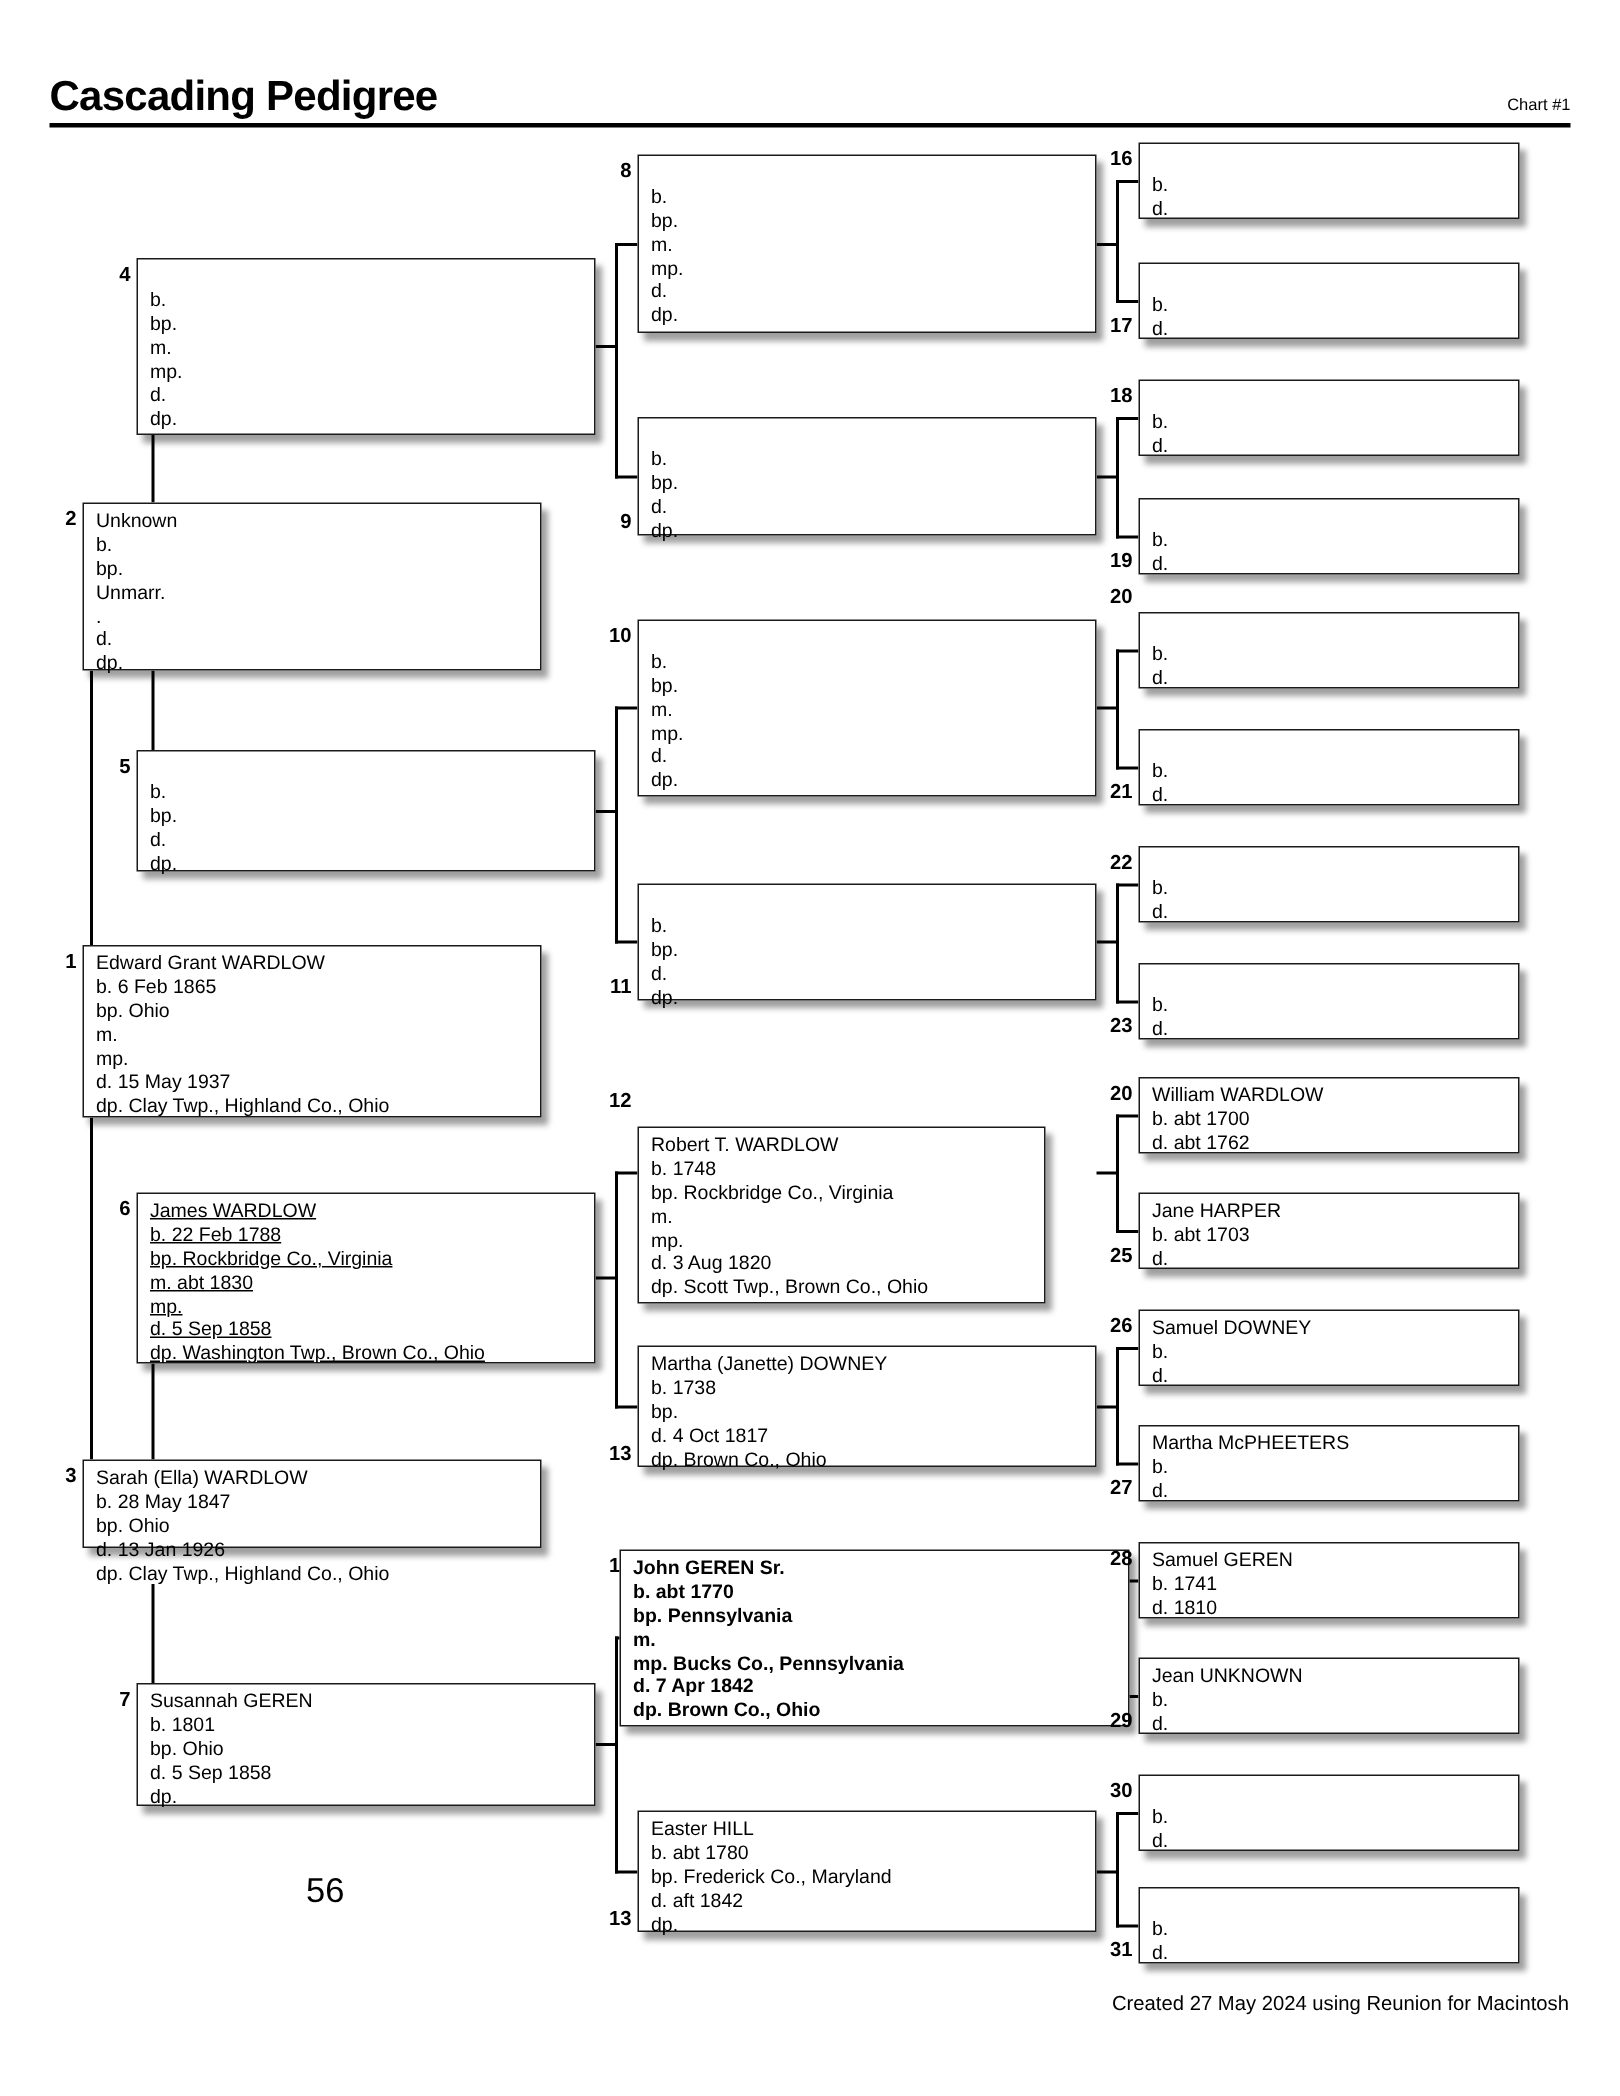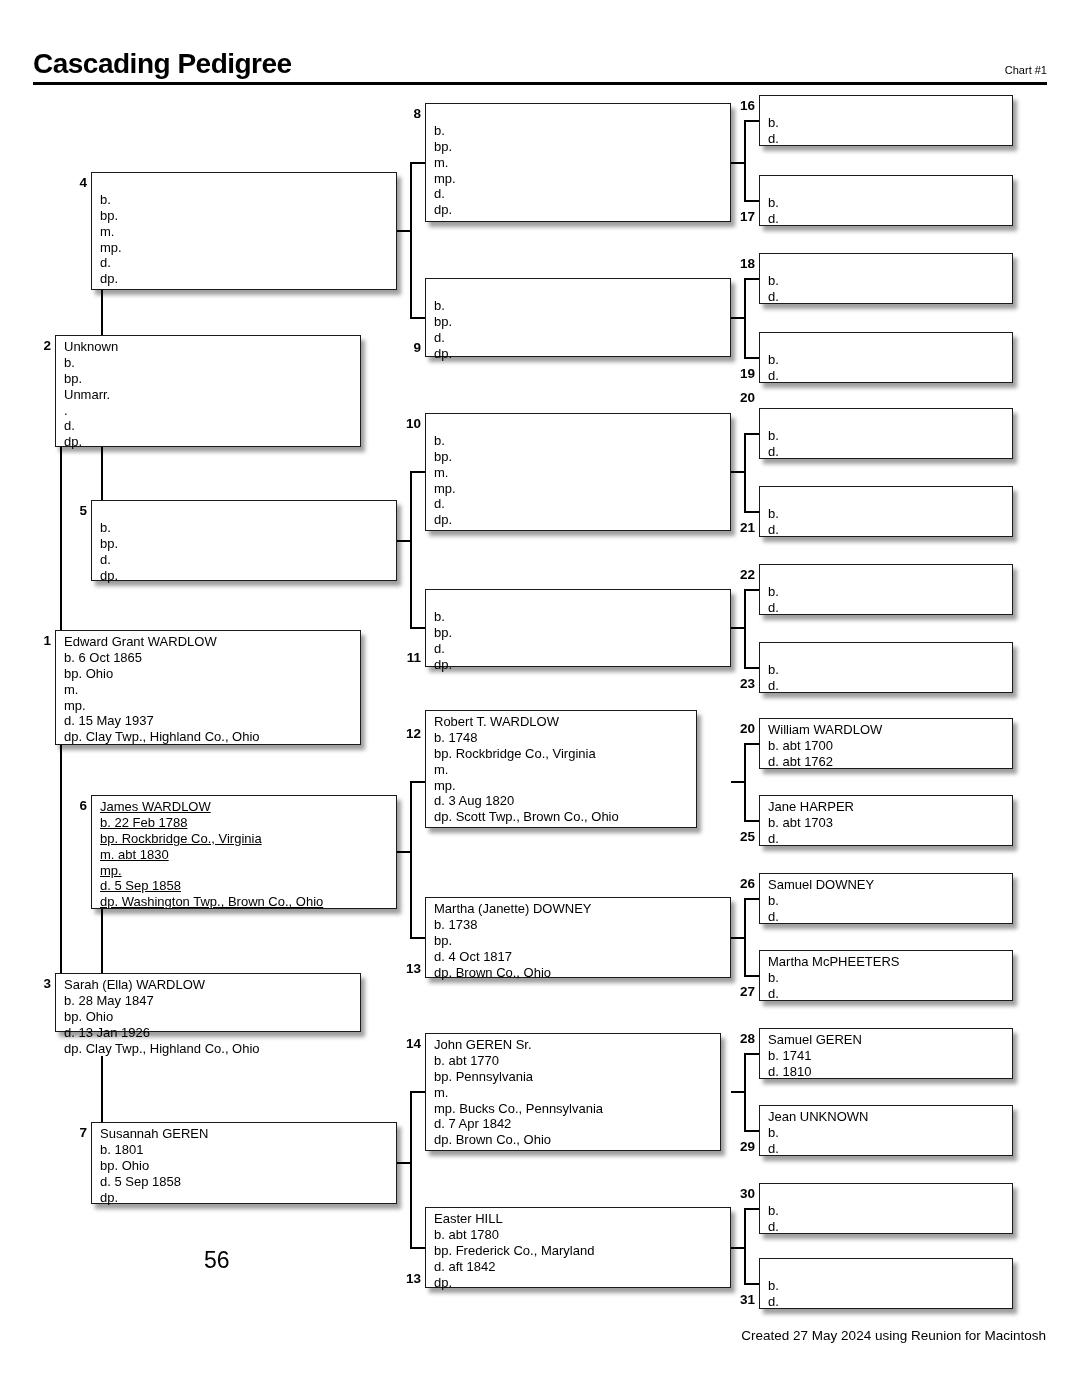--- a/index.html
+++ b/index.html
@@ -95,21 +95,21 @@
       <div class="conn" style="left: 744px; top: 1052.5px; width: 2px; height: 79px;"></div>
       <div class="conn" style="left: 744px; top: 1052.5px; width: 15px; height: 2px;"></div>
       <div class="conn" style="left: 744px; top: 1129.5px; width: 15px; height: 2px;"></div>
       <div class="conn" style="left: 731px; top: 1246.5px; width: 13px; height: 2px;"></div>
       <div class="conn" style="left: 744px; top: 1207.5px; width: 2px; height: 77px;"></div>
       <div class="conn" style="left: 744px; top: 1207.5px; width: 15px; height: 2px;"></div>
       <div class="conn" style="left: 744px; top: 1282.5px; width: 15px; height: 2px;"></div>
       <div class="pnum" style="left: 21px; top: 633px;">1</div>
       <div class="pbox" style="left: 55px; top: 630px; width: 306px; height: 115px;">
         <div class="pline">Edward Grant WARDLOW</div>
-        <div class="pline">b. 6 Oct 1865</div>
+        <div class="pline">b. 6 Feb 1865</div>
         <div class="pline">bp. Ohio</div>
         <div class="pline">m.</div>
         <div class="pline">mp.</div>
         <div class="pline">d. 15 May 1937</div>
         <div class="pline">dp. Clay Twp., Highland Co., Ohio</div>
       </div>
       <div class="pnum" style="left: 21px; top: 338px;">2</div>
       <div class="pbox" style="left: 55px; top: 335px; width: 306px; height: 112px;">
         <div class="pline">Unknown</div>
         <div class="pline">b.</div>
@@ -193,39 +193,39 @@
       </div>
       <div class="pnum" style="left: 391px; top: 650px;">11</div>
       <div class="pbox" style="left: 425px; top: 589px; width: 306px; height: 78px;">
         <div class="pline"></div>
         <div class="pline">b.</div>
         <div class="pline">bp.</div>
         <div class="pline">d.</div>
         <div class="pline">dp.</div>
       </div>
       <div class="pnum" style="left: 391px; top: 726px;">12</div>
-      <div class="pbox" style="left: 425px; top: 710px; width: 272px; height: 118px;">
+      <div class="pbox" style="left: 425px; top: 751px; width: 272px; height: 118px;">
         <div class="pline">Robert T. WARDLOW</div>
         <div class="pline">b. 1748</div>
         <div class="pline">bp. Rockbridge Co., Virginia</div>
         <div class="pline">m.</div>
         <div class="pline">mp.</div>
         <div class="pline">d. 3 Aug 1820</div>
         <div class="pline">dp. Scott Twp., Brown Co., Ohio</div>
       </div>
       <div class="pnum" style="left: 391px; top: 961px;">13</div>
       <div class="pbox" style="left: 425px; top: 897px; width: 306px; height: 81px;">
         <div class="pline">Martha (Janette) DOWNEY</div>
         <div class="pline">b. 1738</div>
         <div class="pline">bp.</div>
         <div class="pline">d. 4 Oct 1817</div>
         <div class="pline">dp. Brown Co., Ohio</div>
       </div>
       <div class="pnum" style="left: 391px; top: 1036px;">14</div>
-      <div class="pbox" style="left: 425px; top: 1033px; width: 296px; height: 118px;">
+      <div class="pbox" style="left: 413px; top: 1033px; width: 340px; height: 118px; font-weight: bold;">
         <div class="pline">John GEREN Sr.</div>
         <div class="pline">b. abt 1770</div>
         <div class="pline">bp. Pennsylvania</div>
         <div class="pline">m.</div>
         <div class="pline">mp. Bucks Co., Pennsylvania</div>
         <div class="pline">d. 7 Apr 1842</div>
         <div class="pline">dp. Brown Co., Ohio</div>
       </div>
       <div class="pnum" style="left: 391px; top: 1271px;">13</div>
       <div class="pbox" style="left: 425px; top: 1207px; width: 306px; height: 81px;">

